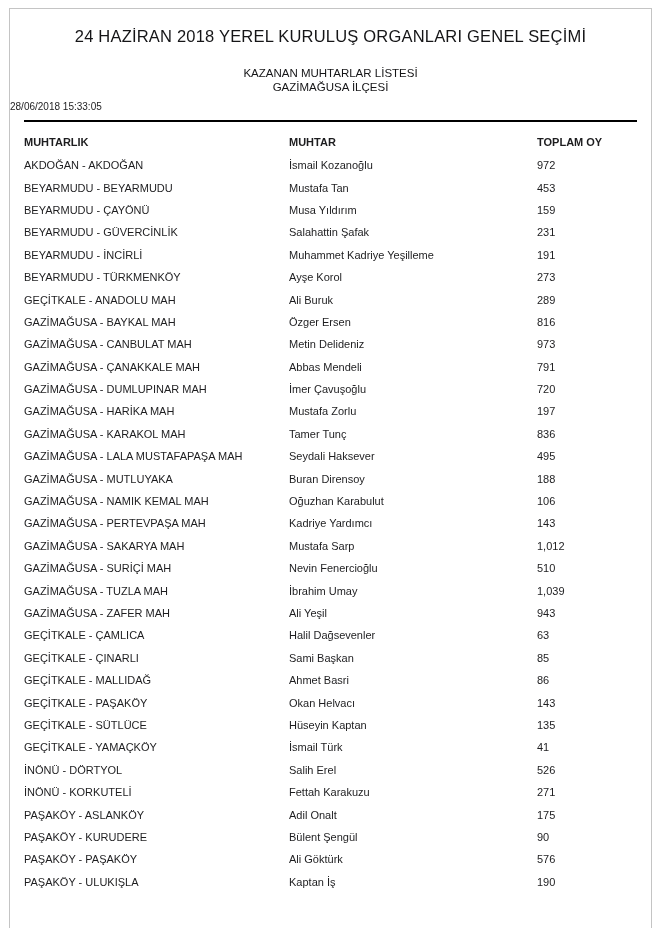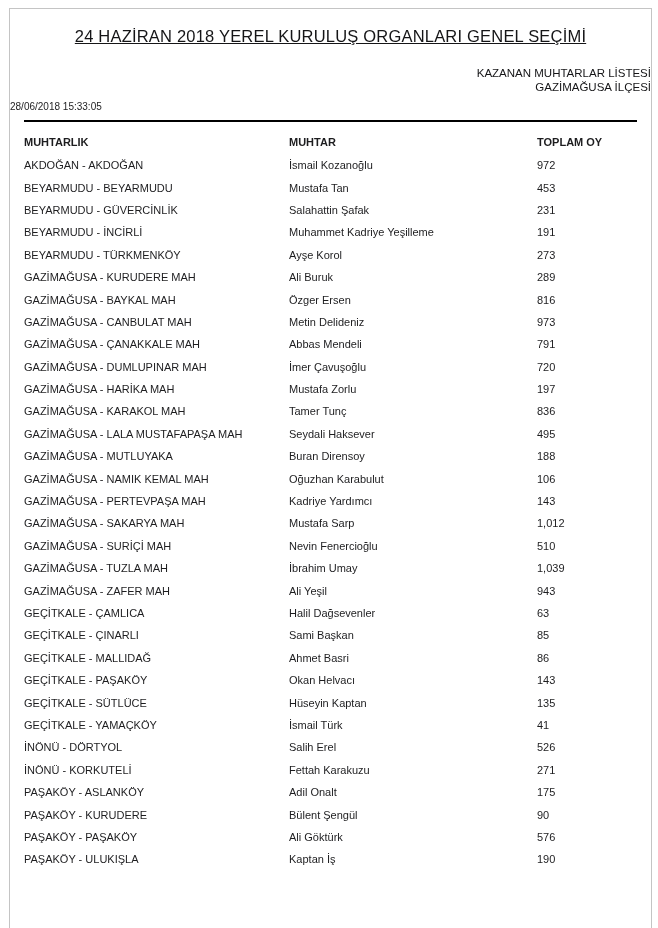--- a/index.html
+++ b/index.html
@@ -18,25 +18,24 @@
     background: #ffffff;
     border: 1px solid #c4c4c4;
   }
   .title {
     margin-top: 18px;
     text-align: center;
     font-size: 16.5px;
     line-height: 18px;
     letter-spacing: 0.2px;
     color: #151517;
-    text-decoration: underline;
   }
   .subtitles {
     margin-top: 21px;
-    text-align: right;
+    text-align: center;
     font-size: 11.5px;
     line-height: 14px;
     color: #151517;
   }
   .timestamp {
     margin-top: 7px;
     padding-right: 14px;
     font-size: 10px;
     color: #1d1d1f;
   }
@@ -111,41 +110,46 @@
     <td>İsmail Kozanoğlu</td>
     <td class="num">972</td>
   </tr>
 
   <tr>
     <td>BEYARMUDU - BEYARMUDU</td>
     <td>Mustafa Tan</td>
     <td class="num">453</td>
   </tr>
 
+  <tr>
+    <td>BEYARMUDU - ÇAYÖNÜ</td>
+    <td>Musa Yıldırım</td>
+    <td class="num">159</td>
+  </tr>
 
   <tr>
     <td>BEYARMUDU - GÜVERCİNLİK</td>
     <td>Salahattin Şafak</td>
     <td class="num">231</td>
   </tr>
 
   <tr>
     <td>BEYARMUDU - İNCİRLİ</td>
     <td>Muhammet Kadriye Yeşilleme</td>
     <td class="num">191</td>
   </tr>
 
   <tr>
     <td>BEYARMUDU - TÜRKMENKÖY</td>
     <td>Ayşe Korol</td>
     <td class="num">273</td>
   </tr>
 
   <tr>
-    <td>GAZİMAĞUSA - KURUDERE MAH</td>
+    <td>GEÇİTKALE - ANADOLU MAH</td>
     <td>Ali Buruk</td>
     <td class="num">289</td>
   </tr>
 
   <tr>
     <td>GAZİMAĞUSA - BAYKAL MAH</td>
     <td>Özger Ersen</td>
     <td class="num">816</td>
   </tr>
 

